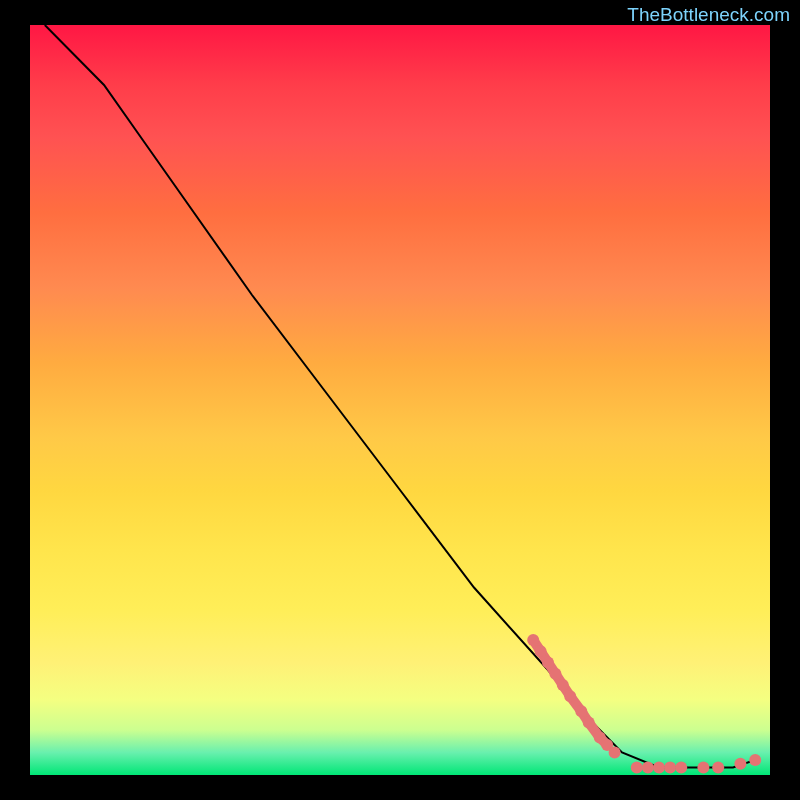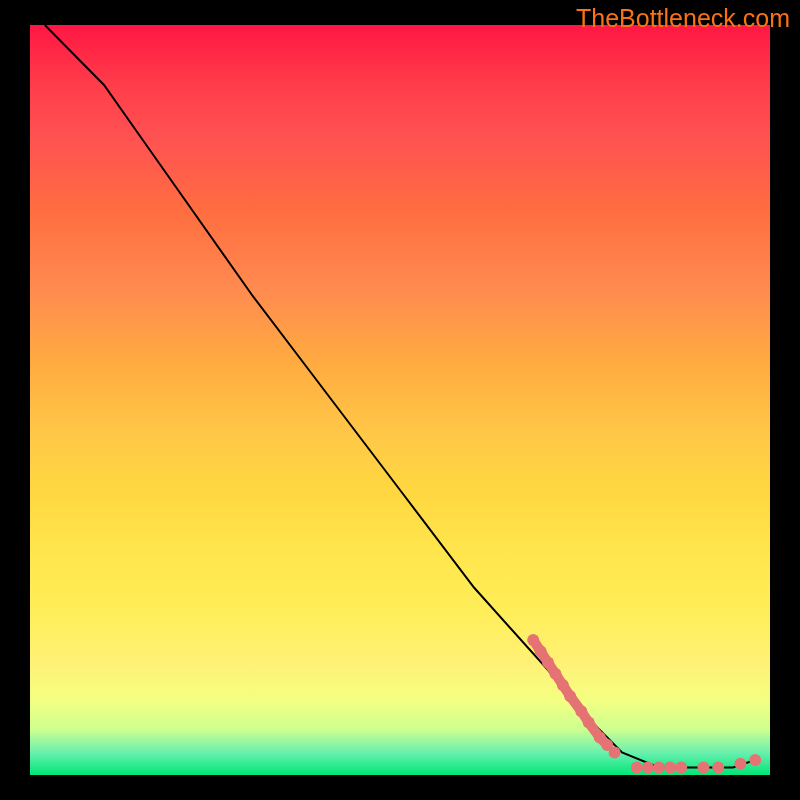--- a/index.html
+++ b/index.html
@@ -8,22 +8,22 @@
     height: 800px;
     background: #000;
     position: relative;
     font-family: Arial, sans-serif;
     overflow: hidden;
   }
   .watermark {
     position: absolute;
     top: 4px;
     right: 10px;
-    color: #f97316;
-    font-size: 25px;
+    color: #7dd3fc;
+    font-size: 19px;
     font-weight: normal;
     z-index: 10;
   }
   .plot-area {
     position: absolute;
     left: 30px;
     top: 25px;
     width: 740px;
     height: 750px;
     background: linear-gradient(to bottom,

